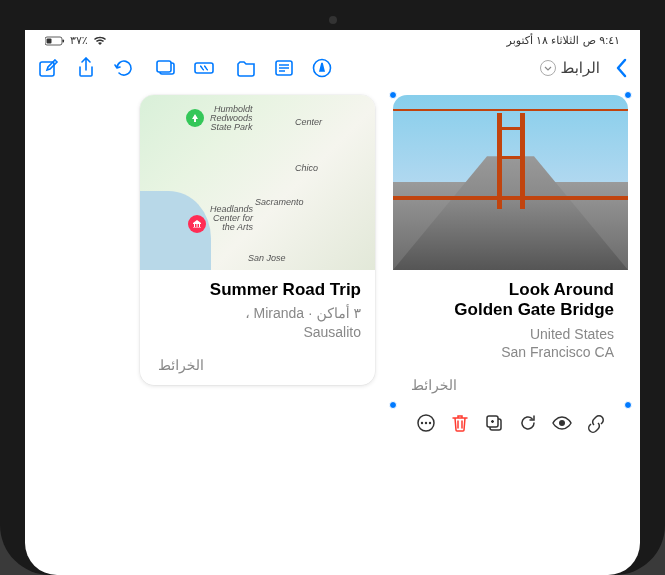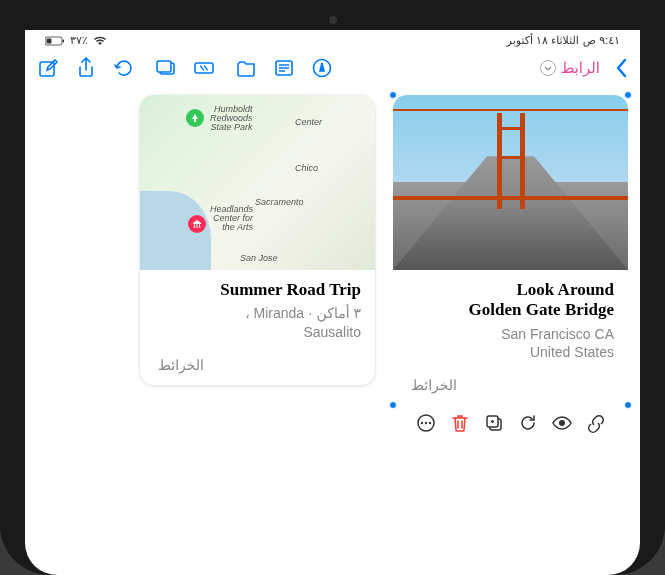--- a/index.html
+++ b/index.html
@@ -64,21 +64,21 @@
       justify-content: center;
       stroke: #007aff;
       fill: none;
       stroke-width: 1.6;
     }
     .tab-indicator {
       display: flex;
       align-items: center;
       gap: 4px;
       font-size: 15px;
-      color: #ec4899;
+      color: #404040;
     }
     .chevron-left { color: #007aff; }
     .content {
       display: flex;
       direction: rtl;
       gap: 18px;
       padding: 10px 12px;
       flex: 1;
     }
     .card {
@@ -160,21 +160,20 @@
       padding: 10px 14px 12px;
       direction: rtl;
       text-align: right;
     }
     .card-title {
       font-size: 17px;
       font-weight: 600;
       color: #000;
       line-height: 1.2;
       margin-bottom: 4px;
-      font-family: Liberation Serif, serif;
     }
     .card-sub {
       font-size: 14px;
       color: #888;
       line-height: 1.3;
     }
     .card-source {
       font-size: 14px;
       color: #888;
       display: flex;
@@ -322,22 +321,22 @@
                 <div class="cable-r"></div>
               <div class="bridge-tower">
                 <div class="cross" style="top:15%"></div>
                 <div class="cross" style="top:45%"></div>
               </div>
               <div class="bridge-rail"></div>
             </div>
             <div class="card-body">
               <div class="card-title" style="white-space:pre-line">Look Around
 Golden Gate Bridge</div>
+              <div class="card-sub">United States</div>
               <div class="card-sub">San Francisco CA</div>
-              <div class="card-sub">United States</div>
               <div class="card-source">
                 <span>الخرائط</span>
                 <span class="apple-logo"></span>
               </div>
             </div>
           </div>
           <div class="sel-handle h-tl"></div>
           <div class="sel-handle h-tr"></div>
           <div class="sel-handle h-bl"></div>
           <div class="sel-handle h-br"></div>
@@ -399,21 +398,21 @@
             <div class="map-label" style="top:68px;left:155px">Chico</div>
             <div class="map-label" style="top:102px;left:115px">Sacramento</div>
             <div class="map-pin pin-pink" style="top:120px;left:48px">
               <svg width="10" height="10" viewBox="0 0 10 10">
                   <path d="M1 4l4-3 4 3v1H1zM2 5h1v3H2zm2.5 0h1v3h-1zM7 5h1v3H7zM1 8.5h8V9H1z" fill="#fff"></path>
                 </svg>
             </div>
             <div class="map-label" style="top:110px;left:70px;white-space:pre-line;line-height:1">Headlands
 Center for
 the Arts</div>
-            <div class="map-label" style="top:158px;left:100px">San Jose</div>
+            <div class="map-label" style="top:158px;left:108px">San Jose</div>
           </div>
           <div class="card-body">
             <div class="card-title">Summer Road Trip</div>
             <div class="card-sub">٣ أماكن · Miranda ،</div>
             <div class="card-sub">Sausalito</div>
             <div class="card-source">
               <span>الخرائط</span>
               <span class="apple-logo"></span>
             </div>
           </div>

